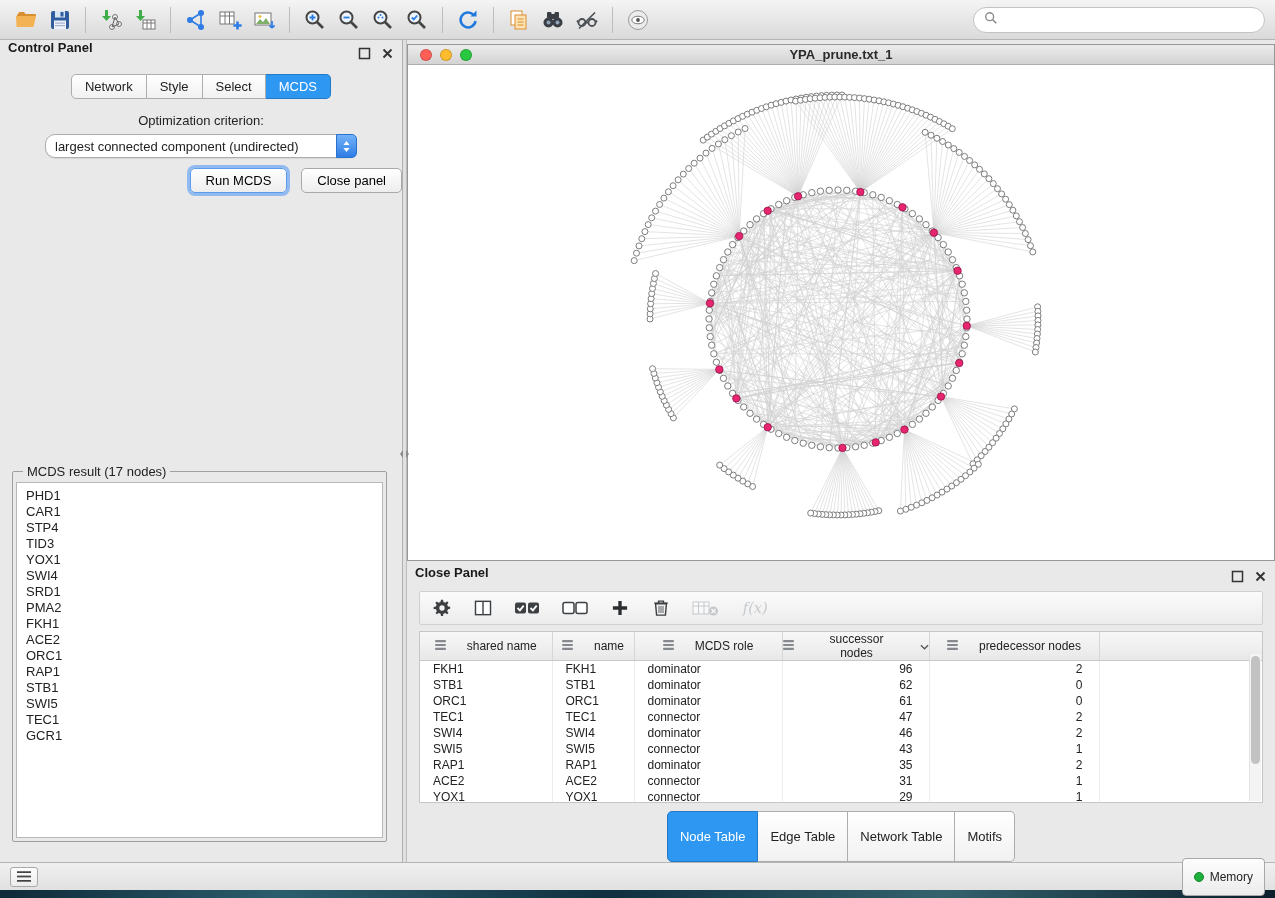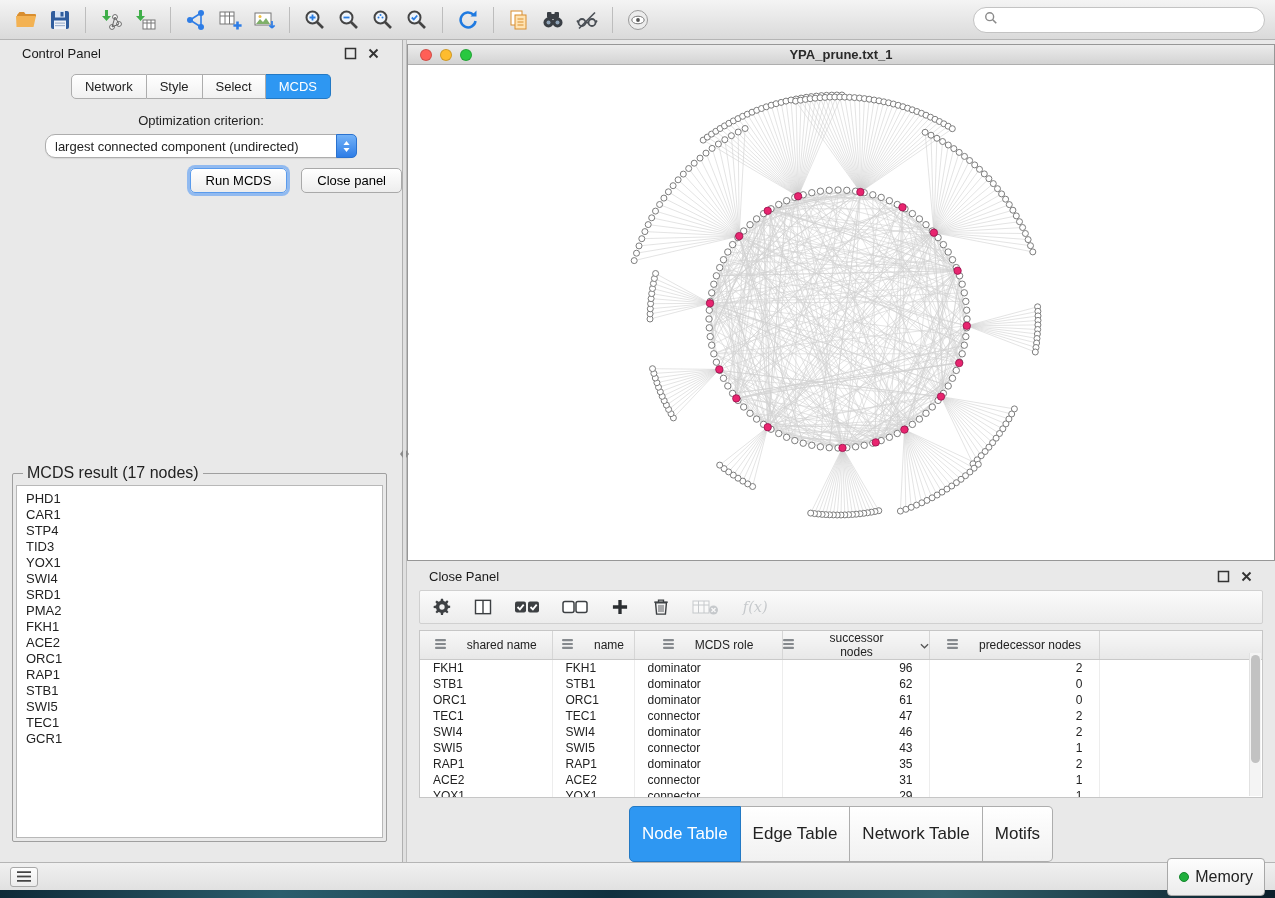--- a/index.html
+++ b/index.html
@@ -17,42 +17,42 @@
   .search-input{border:none;outline:none;flex:1;font-size:13px;font-family:"Liberation Sans",sans-serif;background:transparent;}
 
   
   .main{display:flex;height:822px;}
   .cpanel{width:403px;background:#e9e9e9;position:relative;border-right:1px solid #b0b0b0;}
   .vsplit{width:4px;background:#e0e0e0;border-right:1px solid #bdbdbd;position:relative;}
   .vgrip{position:absolute;top:408px;left:-4px;width:11px;height:12px;}
   .right{flex:1;display:flex;flex-direction:column;padding-top:4px;min-width:0;}
 
   
-  .panel-head{height:26px;display:flex;align-items:center;padding:0 22px;}
+  .panel-head{height:26px;display:flex;padding:0 8px;font-weight:bold;}
   .panel-title{font-size:13px;color:#1a1a1a;}
   .panel-ctrls{margin-left:auto;display:flex;gap:10px;align-items:center;}
   .pbtn{width:13px;height:13px;display:inline-flex;}
   .pbtn svg{width:13px;height:13px;}
 
   
   .cp-tabs{position:absolute;top:34px;left:0;right:0;display:flex;justify-content:center;}
   .cp-tab{padding:4px 13px;font-size:13px;background:linear-gradient(#ffffff,#f1f1f1);border:1px solid #adadad;border-left:none;cursor:default;}
   .cp-tab:first-child{border-left:1px solid #adadad;border-radius:5px 0 0 5px;text-align:center;}
   .cp-tab:last-child{border-radius:0 5px 5px 0;}
   .cp-tab.sel{background:#2e97f2;color:#fff;border-color:#2379c4;}
   .opt-label{position:absolute;top:73px;left:0;right:0;text-align:center;font-size:13px;}
   .combo{position:absolute;top:94px;left:45px;width:312px;height:24px;background:#fff;border:1px solid #adadad;border-radius:10px;display:flex;align-items:center;padding-left:9px;font-size:13px;box-shadow:0 1px 1px rgba(0,0,0,.08);}
   .combo-val{white-space:nowrap;overflow:hidden;}
   .combo-cap{position:absolute;right:-1px;top:-1px;width:21px;height:24px;border-radius:0 5px 5px 0;background:linear-gradient(#73b2f8,#2e7de6);display:flex;align-items:center;justify-content:center;border:1px solid #2a72cf;}
   .combo-cap svg{width:9px;height:13px;}
   .btn-row{position:absolute;top:128px;left:0;right:0;display:flex;justify-content:flex-end;gap:14px;}
   .btn{height:25px;padding:0 15px;font-size:13px;font-family:"Liberation Sans",sans-serif;background:linear-gradient(#ffffff,#ededed);border:1px solid #a9a9a9;border-radius:5px;}
   .btn.focus{box-shadow:0 0 0 3px rgba(72,148,245,.55);border-color:#5a9bec;}
   .result-fs{position:absolute;left:12px;right:15px;top:424px;bottom:20px;border:1px solid #9f9f9f;border-radius:2px;padding:3px;}
-  .result-fs legend{font-size:16px;margin-left:7px;padding:0 4px;}
+  .result-fs legend{font-size:13px;margin-left:7px;padding:0 4px;}
   .result-list{width:100%;height:100%;background:#fff;border:1px solid #b8b8b8;padding:5px 9px;overflow:hidden;}
   .result-item{font-size:13px;line-height:16px;}
 
   
   .net-window{height:517px;display:flex;flex-direction:column;border:1px solid #979797;background:#fff;}
   .net-titlebar{height:20px;background:linear-gradient(#ececec,#d3d3d3);border-bottom:1px solid #aeaeae;display:flex;align-items:center;position:relative;flex:0 0 20px;}
   .traffic{display:flex;gap:8px;margin-left:12px;z-index:2;}
   .dot{width:12px;height:12px;border-radius:50%;border:1px solid rgba(0,0,0,.18);}
   .dot.red{background:#ff5f57;} .dot.yellow{background:#febc2e;} .dot.green{background:#28c840;}
   .net-title{position:absolute;left:0;right:0;text-align:center;font-size:13px;font-weight:700;color:#2a2a2a;}
@@ -72,30 +72,30 @@
   .th-inner{display:flex;align-items:center;justify-content:center;gap:21px;}
   .th-grid svg{width:11px;height:10px;opacity:.8;}
   .th-sort svg{width:9px;height:6px;}
   tbody td{height:16px;line-height:16px;font-size:12px;border-right:1px solid #ededed;white-space:nowrap;overflow:hidden;}
   tbody td:last-child{border-right:none;}
   .c-l{text-align:left;padding-left:13px;}
   .c-r{text-align:right;padding-right:16px;}
   .vscroll{position:absolute;top:22px;right:1px;bottom:1px;width:12px;background:#f4f4f4;border-left:1px solid #e2e2e2;}
   .thumb{position:absolute;top:2px;right:1px;width:9px;height:108px;background:#c2c2c2;border-radius:5px;}
   .bottom-tabs{display:flex;justify-content:center;margin-top:8px;}
-  .bt-tab{padding:17px 12px;font-size:17px;background:linear-gradient(#ffffff,#f1f1f1);border:1px solid #adadad;border-left:none;}
+  .bt-tab{padding:17px 12px;font-size:13px;background:linear-gradient(#ffffff,#f1f1f1);border:1px solid #adadad;border-left:none;}
   .bt-tab:first-child{border-left:1px solid #adadad;border-radius:5px 0 0 5px;}
   .bt-tab:last-child{border-radius:0 5px 5px 0;}
   .bt-tab.sel{background:#2e97f2;color:#fff;border-color:#2379c4;}
 
   
   .statusbar{height:28px;background:linear-gradient(#f0f0f0,#e1e1e1);border-top:1px solid #b5b5b5;display:flex;align-items:center;padding:0 10px;}
   .sb-btn{width:28px;height:20px;border:1px solid #a8a8a8;border-radius:3px;background:linear-gradient(#fdfdfd,#ececec);display:inline-flex;align-items:center;justify-content:center;}
   .sb-btn svg{width:14px;height:11px;}
-  .mem-btn{margin-left:auto;height:38px;padding:0 11px;border:1px solid #a8a8a8;border-radius:4px;background:linear-gradient(#fdfdfd,#ececec);display:flex;align-items:center;gap:6px;font-size:16px;}
+  .mem-btn{margin-left:auto;height:38px;padding:0 11px;border:1px solid #a8a8a8;border-radius:4px;background:linear-gradient(#fdfdfd,#ececec);display:flex;align-items:center;gap:6px;font-size:12px;}
   .mem-dot{width:10px;height:10px;border-radius:50%;background:#1faf3c;border:1px solid #15862d;}
   .desktop-strip{height:8px;background:linear-gradient(90deg,#0f2a38 0%,#2b5e6d 22%,#10303f 48%,#33626d 74%,#0b1f2b 100%);}
 </style>
 </head>
 <body>
 
 <div class="app">
 
   <header class="toolbar">
     <div class="tb-icons">

